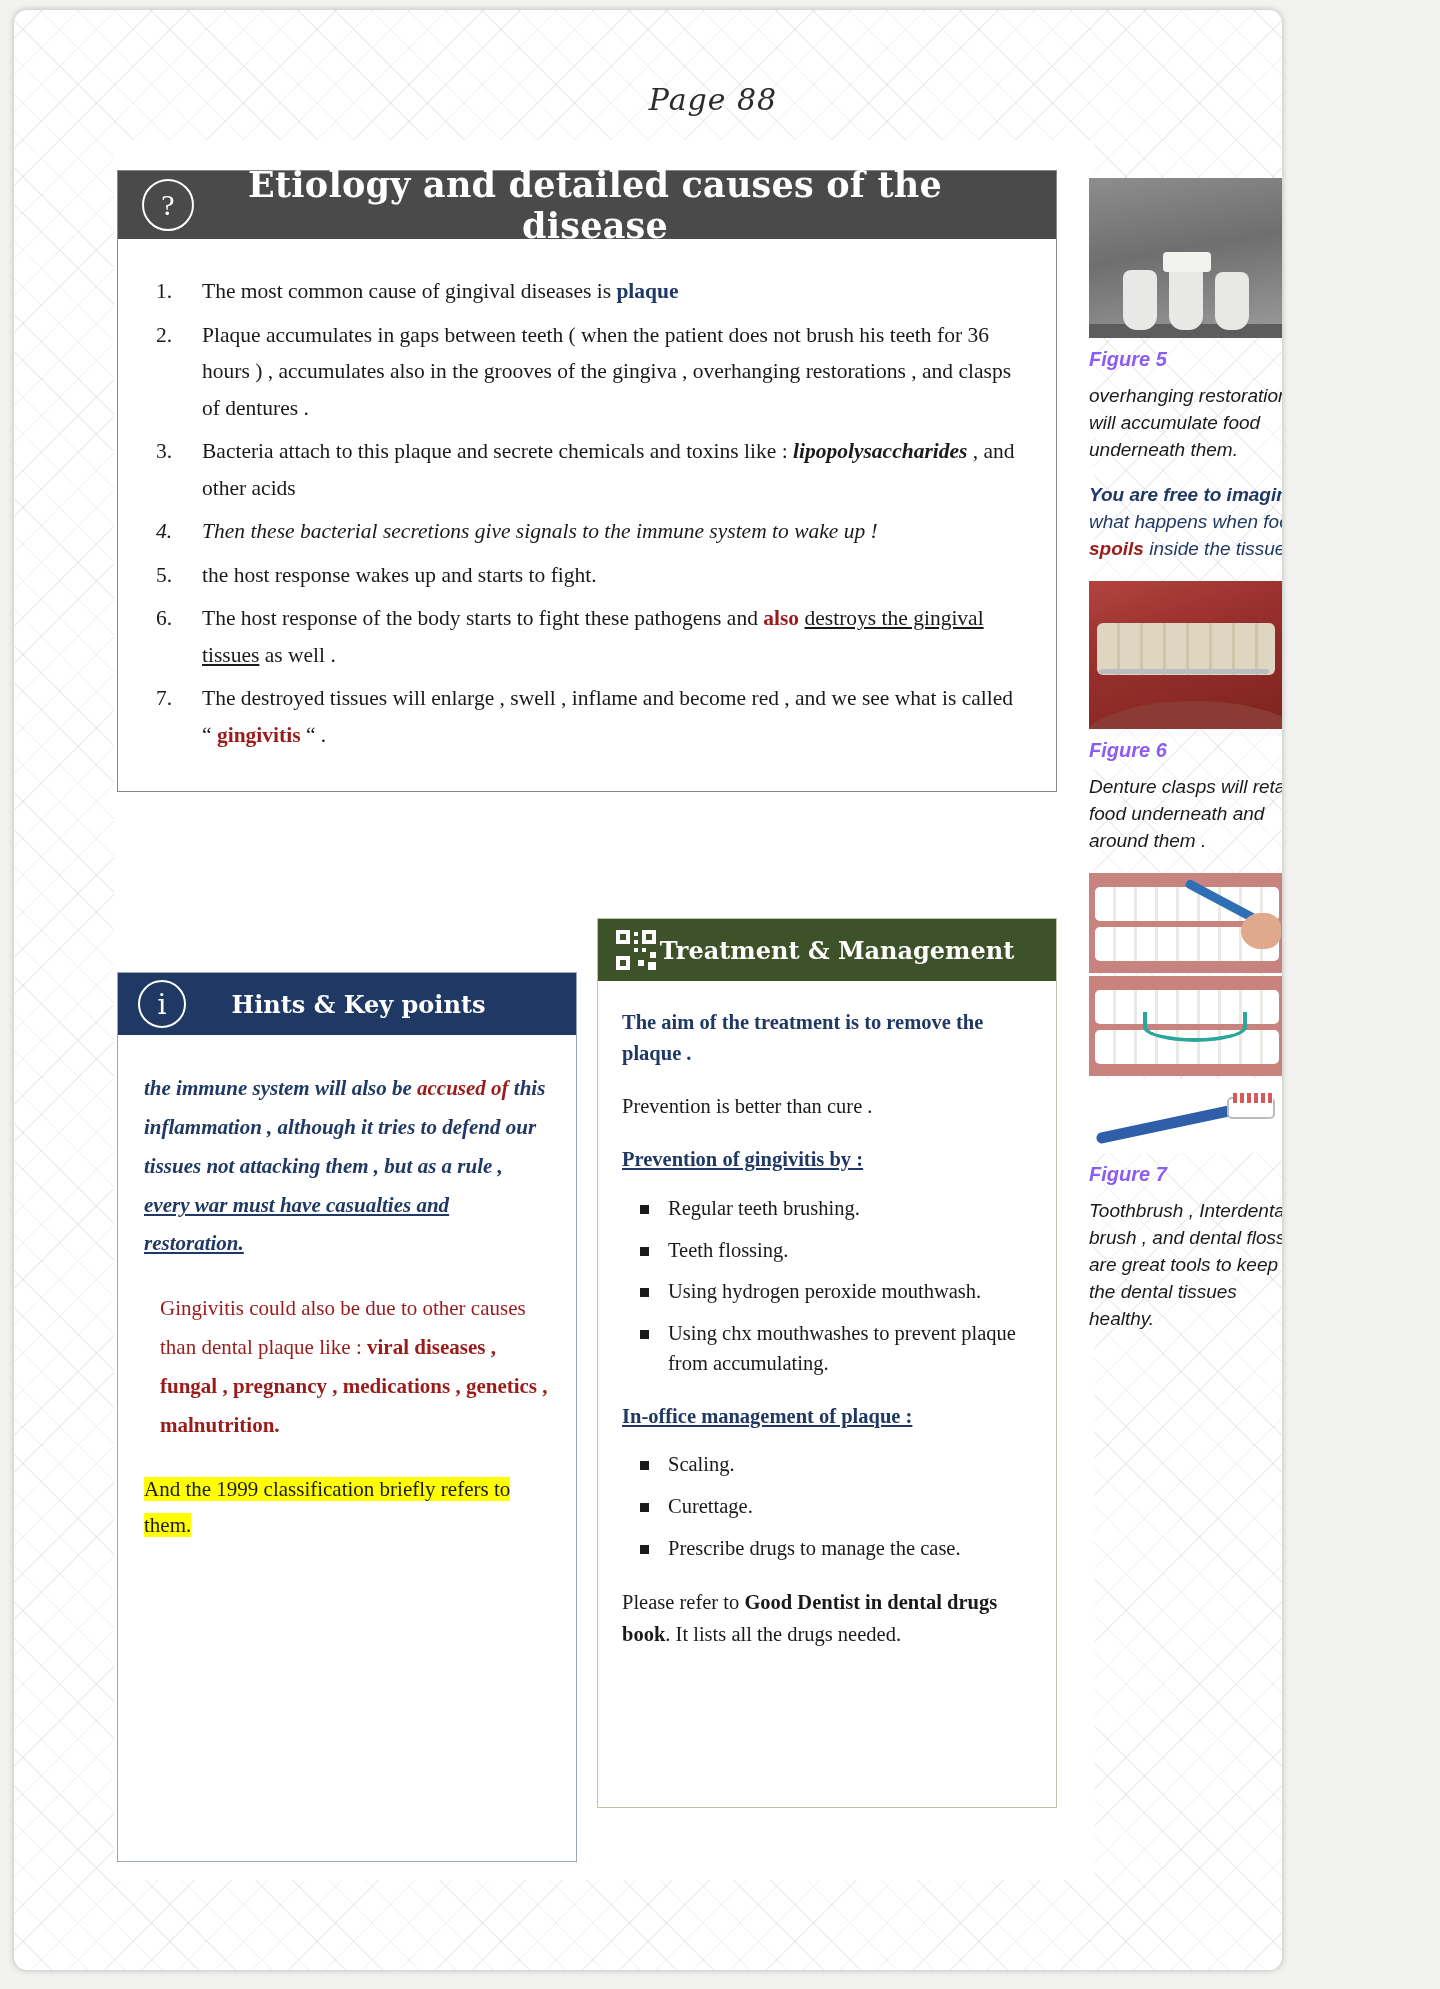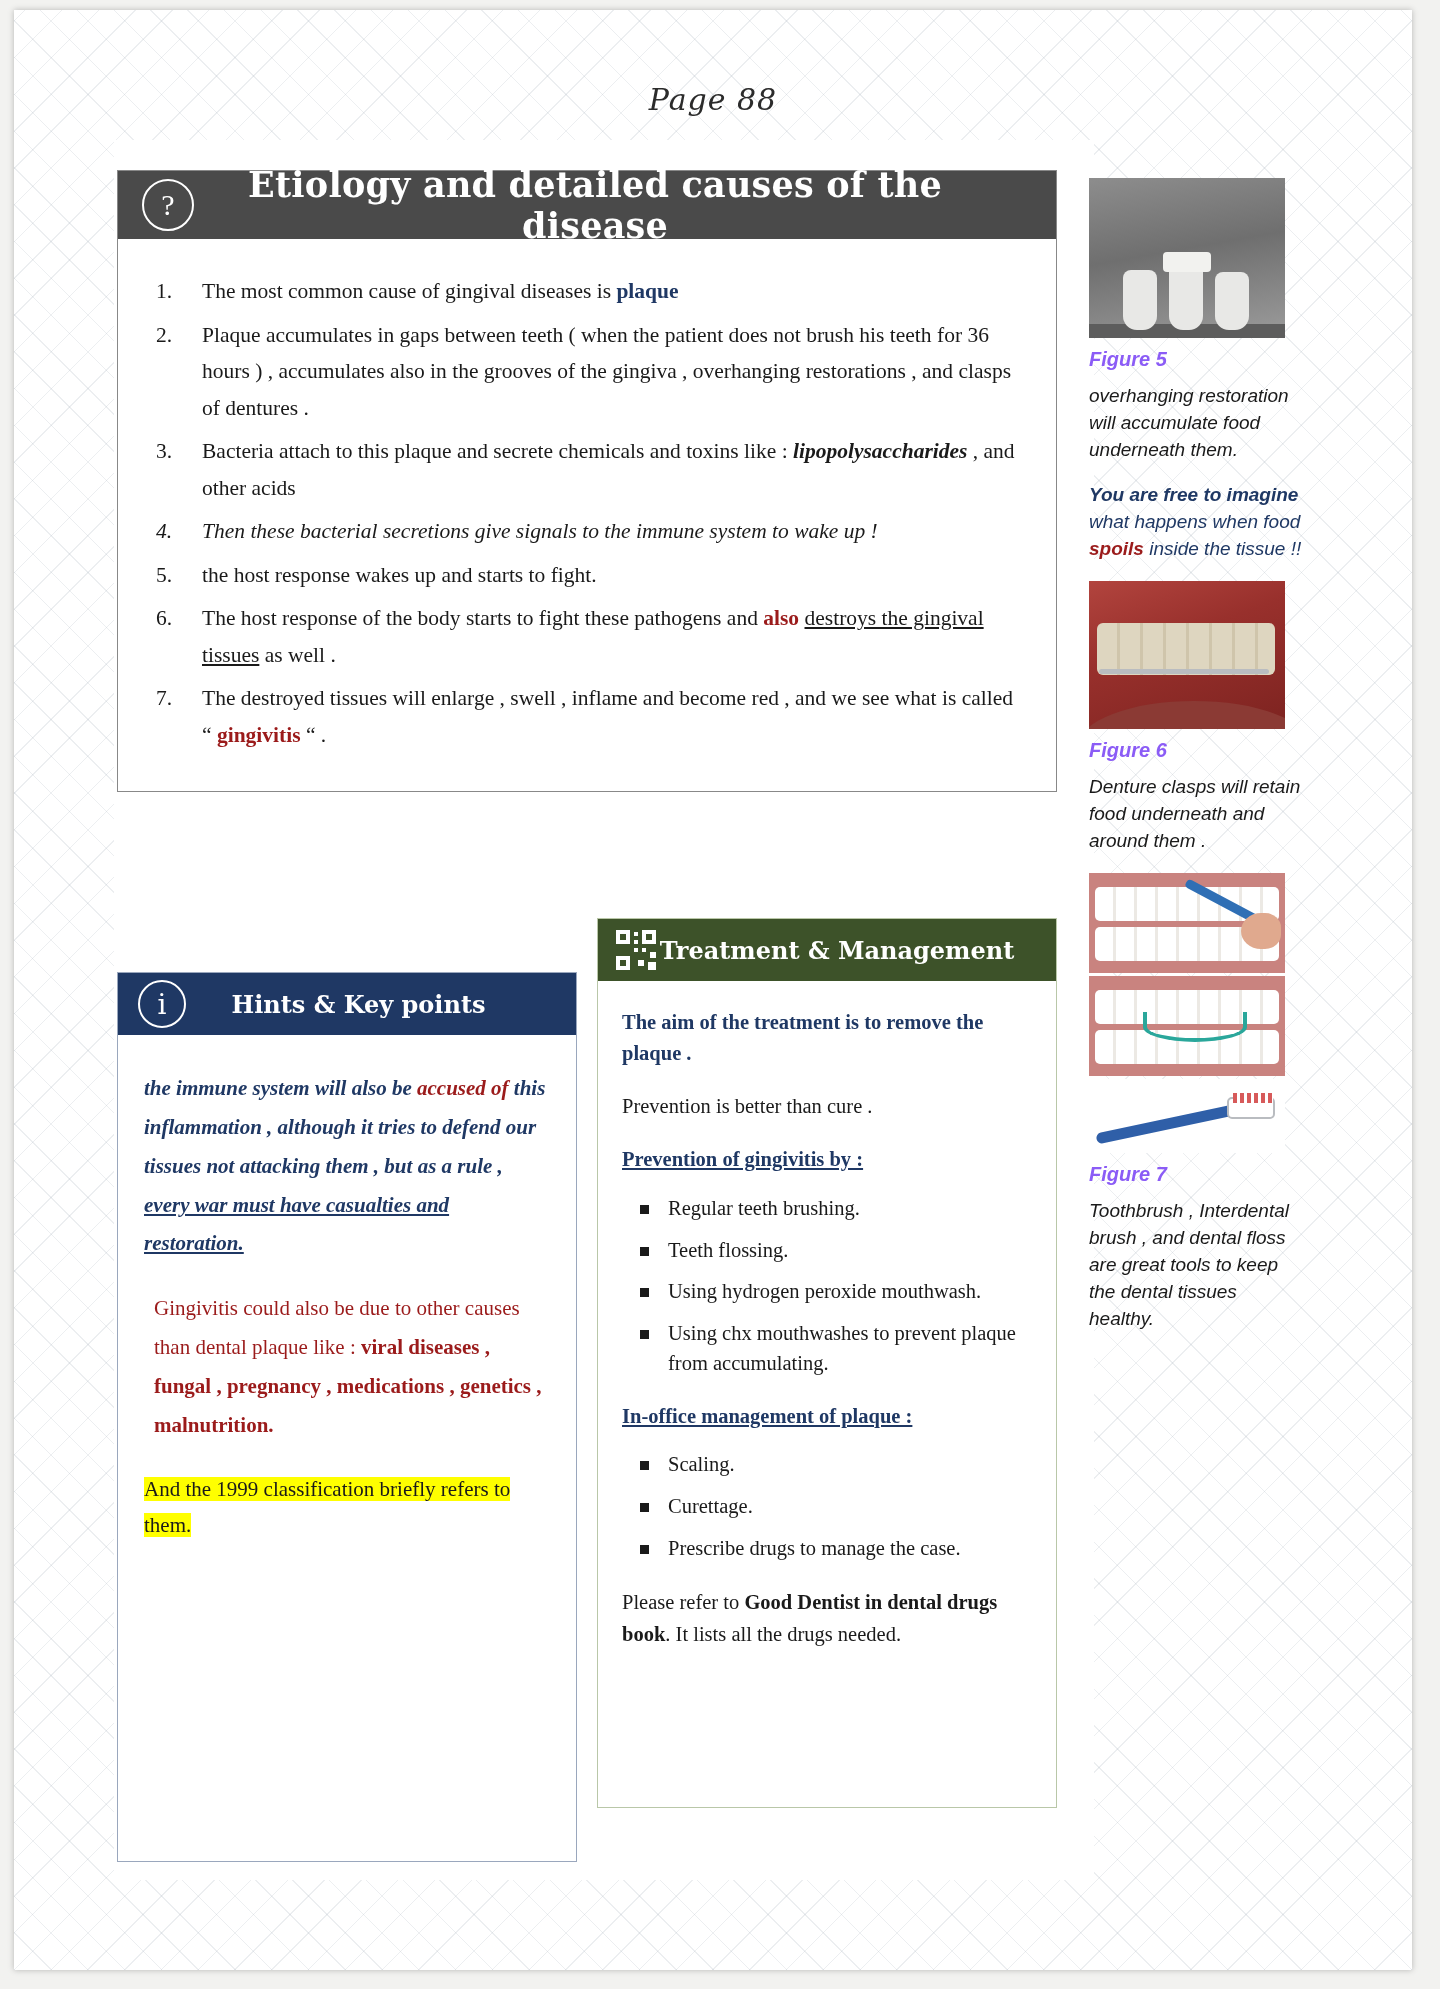--- a/index.html
+++ b/index.html
@@ -11,25 +11,26 @@
     height: 1989px;
     background: #f2f2f0;
     font-family: "Liberation Serif", serif;
     position: relative;
     overflow: hidden;
   }
   .page {
     position: absolute;
     left: 14px;
     top: 10px;
-    width: 1398px;
+    width: 1268px;
     height: 1960px;
     background: #ffffff;
     box-shadow: 0 0 6px rgba(0,0,0,0.25);
     overflow: hidden;
+    border-radius: 13px;
   }
   
   .watermark {
     position: absolute;
     left: 0; top: 0; right: 0; bottom: 0;
     background-image:
       repeating-linear-gradient(45deg, rgba(170,180,190,0.22) 0 1px, transparent 1px 26px),
       repeating-linear-gradient(-45deg, rgba(170,180,190,0.22) 0 1px, transparent 1px 26px);
     pointer-events: none;
   }
@@ -164,21 +165,21 @@
     line-height: 1.85;
     font-style: italic;
     font-weight: bold;
     color: #1f3864;
     margin: 0 0 26px 0;
   }
   .hints-p2 {
     font-size: 21px;
     line-height: 1.85;
     color: #9b1b1b;
-    margin: 0 0 26px 10px;
+    margin: 0 0 26px 16px;
   }
   .hl {
     background: #ffff00;
     color: #1a1a1a;
     font-size: 21px;
     line-height: 1.75;
   }
 
   .treat-box {
     position: absolute;

